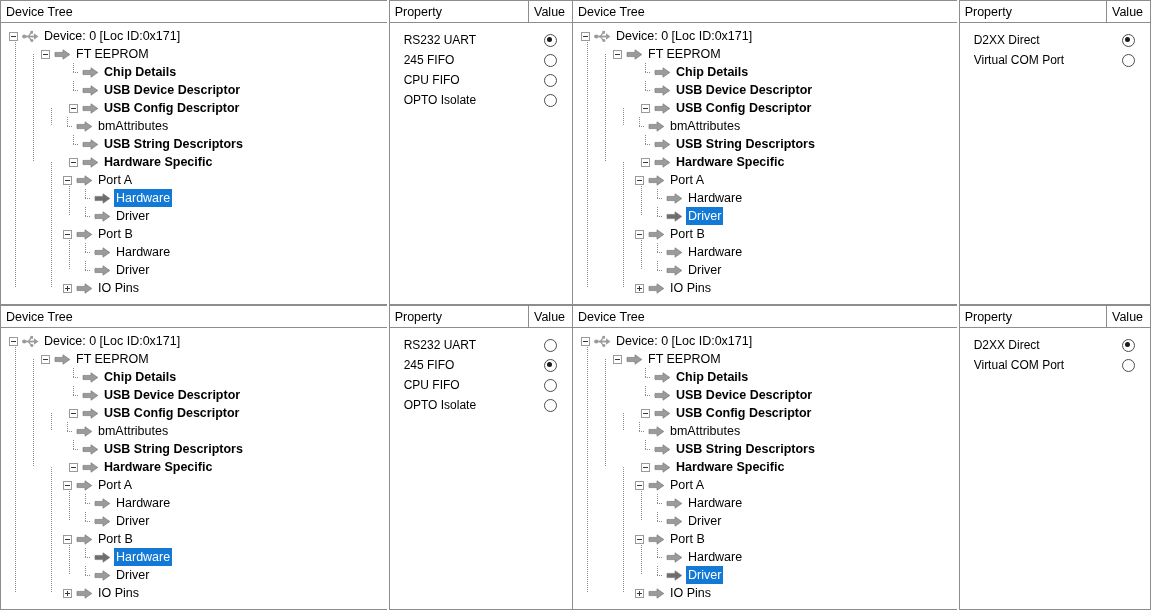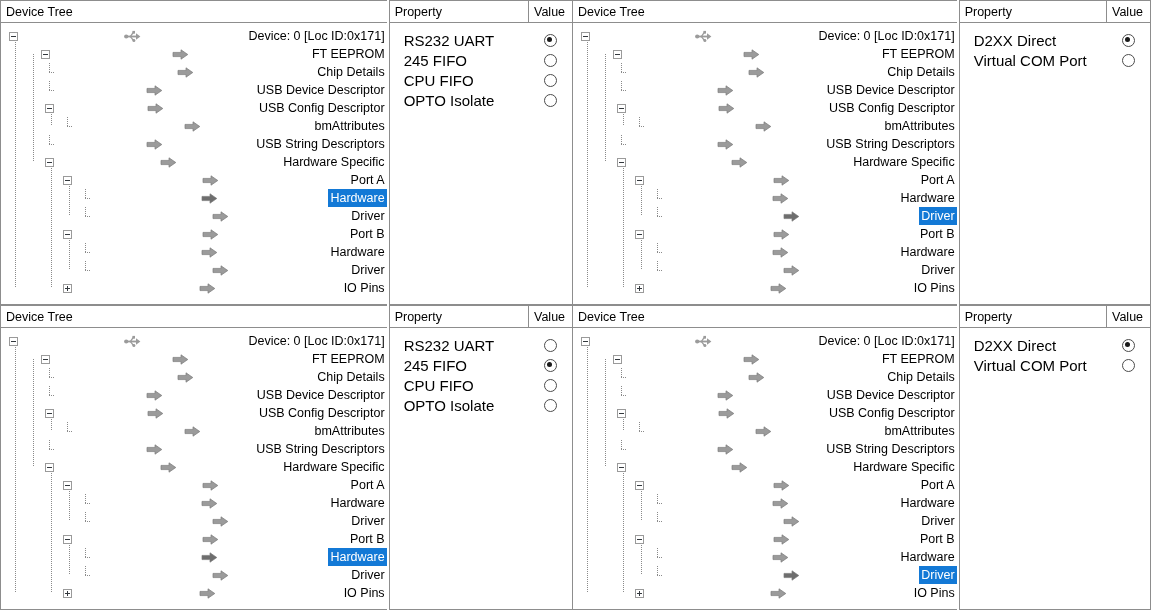--- a/index.html
+++ b/index.html
@@ -84,26 +84,25 @@
     color: #000000;
     position: relative;
   }
   .tnode {
     position: relative;
     height: 18px;
     line-height: 18px;
     display: flex;
     align-items: center;
     white-space: nowrap;
-    justify-content: space-between;
   }
   
   .d0 { padding-left: 8px; }
   .d1 { padding-left: 40px; }
-  .d2 { padding-left: 44px; }
+  .d2 { padding-left: 68px; font-weight: bold; }
   .d3 { padding-left: 62px; }
   .d4 { padding-left: 80px; }
 
   
   .expander {
     width: 9px; height: 9px;
     flex: 0 0 9px;
     border: 1px solid #9a9a9a;
     background: #ffffff;
     position: relative;
@@ -174,21 +173,21 @@
     font-size: 12.5px;
   }
   .tnode.selected .tlabel {
     background: #1379d6;
     color: #ffffff;
   }
 
   
   .prop-list {
     padding-top: 7px;
-    font-size: 15px;
+    font-size: 12px;
   }
   .prop-row {
     display: flex;
     align-items: center;
     height: 20px;
   }
   .prop-name {
     padding-left: 14px;
     white-space: nowrap;
     color: #000000;

